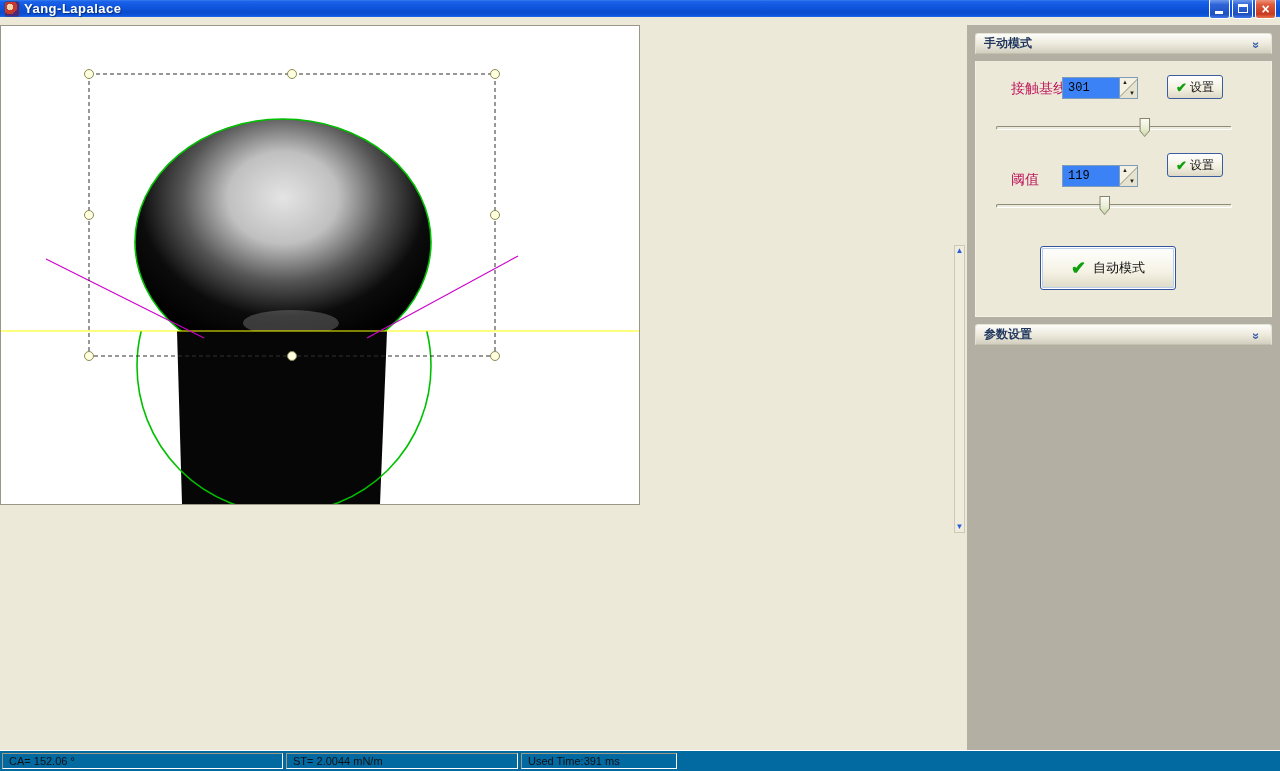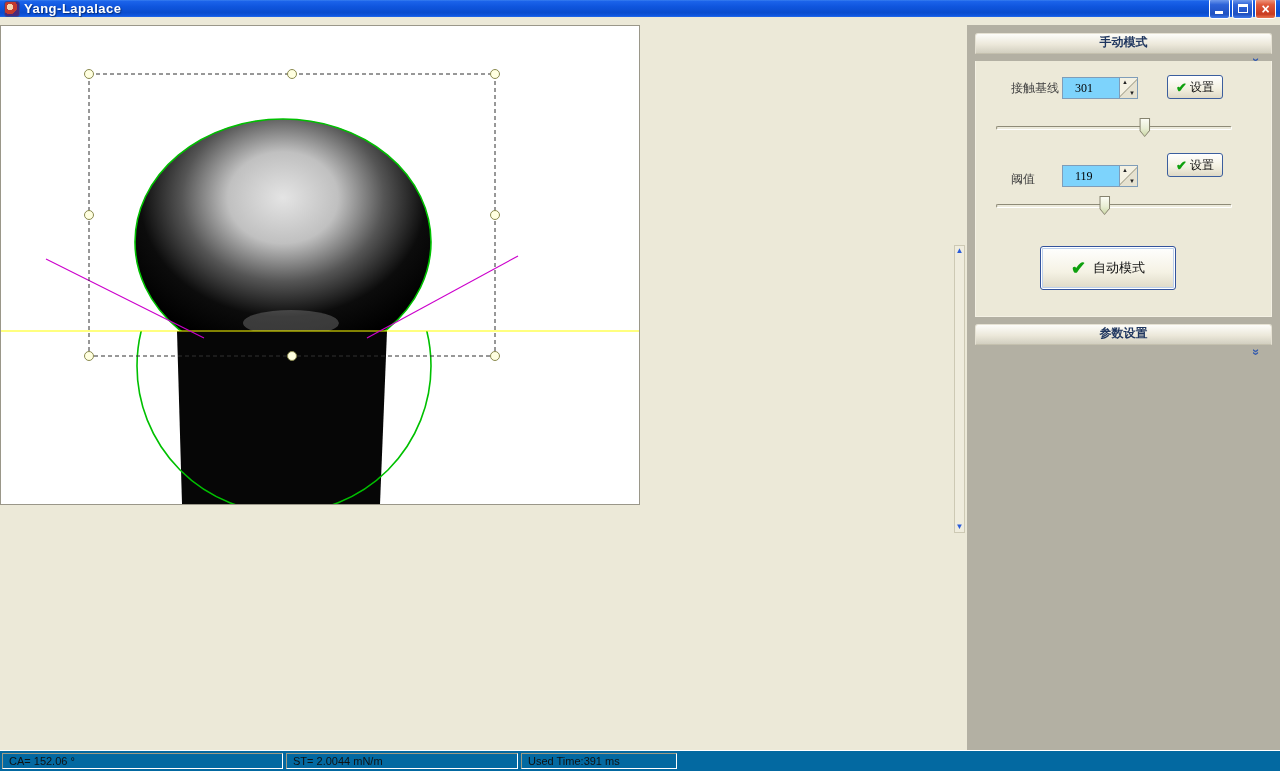--- a/index.html
+++ b/index.html
@@ -34,37 +34,37 @@
   .mini-scroll{ position:absolute; left:954px; top:220px; width:11px; height:288px;
     background:#efecdd; border:1px solid #cdc9b4; display:flex; flex-direction:column; justify-content:space-between; align-items:center;}
   .mini-scroll .arrow{ font-size:8px; line-height:10px; color:#2b5cd8; cursor:pointer; }
 
   
   .sidebar{ position:absolute; left:967px; top:0; right:0; bottom:0; background:#b3b0a3; padding:8px 8px 0 8px;}
   .panel{ margin-bottom:7px; }
   .panel-header{ height:21px; border-radius:3px 3px 0 0;
     background:linear-gradient(180deg,#fdfdfa 0%,#ece8da 55%,#d2cfc0 100%);
     display:flex; align-items:center; padding:0 8px; cursor:pointer;
-    border:1px solid #e6e2d4; border-bottom-color:#c4c0ae;flex-direction:column;}
+    border:1px solid #e6e2d4; border-bottom-color:#c4c0ae;}
   .ph-label{ font-size:12px; font-weight:bold; color:#1f365f; }
   .chev{ margin-left:auto; width:14px; text-align:center; cursor:pointer;}
   .chev .g{ display:inline-block; font-size:12px; font-weight:bold; color:#3a5fae; }
   .chev.down .g{ transform:rotate(90deg); }
   .chev.up .g{ transform:rotate(-90deg); }
 
   .panel-body{ position:relative; height:256px; background:#ece9d8;
     border:1px solid #f4f1e4; border-top:none; }
 
-  .form-label{ position:absolute; font-size:12px; color:#404040; line-height:24px; height:24px;}
+  .form-label{ position:absolute; font-size:14px; color:#be185d; line-height:24px; height:24px;}
   .lbl1{ left:35px; top:15px; } .lbl2{ left:35px; top:106px; }
 
   .spin-input{ position:absolute; width:76px; height:22px; border:1px solid #7f9db9; background:#fff; display:flex;}
   .si1{ left:86px; top:16px; } .si2{ left:86px; top:104px; }
-  .spin-input input{ flex:1; width:54px; border:none; outline:none; font-size:12px; padding:1px 12px;
-    font-family:Liberation Serif, serif; background:#7dd3fc;}
+  .spin-input input{ flex:1; width:54px; border:none; outline:none; font-size:12px; padding:1px 5px;
+    font-family:Liberation Mono, monospace; background:#3b82f6;}
   .spin{ width:18px; border-left:1px solid #7f9db9; cursor:pointer;
     background:linear-gradient(135deg,#f4f1e2 46%,#a8a590 50%,#e6e2d0 54%);
     display:flex; flex-direction:column; justify-content:space-between; padding:2px 0; font-size:6px; line-height:5px; color:#222;}
   .spin .up{ align-self:flex-start; margin-left:2px;}
   .spin .dn{ align-self:flex-end; margin-right:2px;}
 
   .xp-btn{ position:absolute; width:56px; height:24px; border:1px solid #3b5e9e; border-radius:3px;
     background:linear-gradient(180deg,#ffffff 0%,#f4f1e2 55%,#ded9c6 100%);
     display:flex; align-items:center; justify-content:center; gap:3px;
     font-size:12px; color:#111; cursor:pointer; font-family:"Liberation Sans",sans-serif;}

